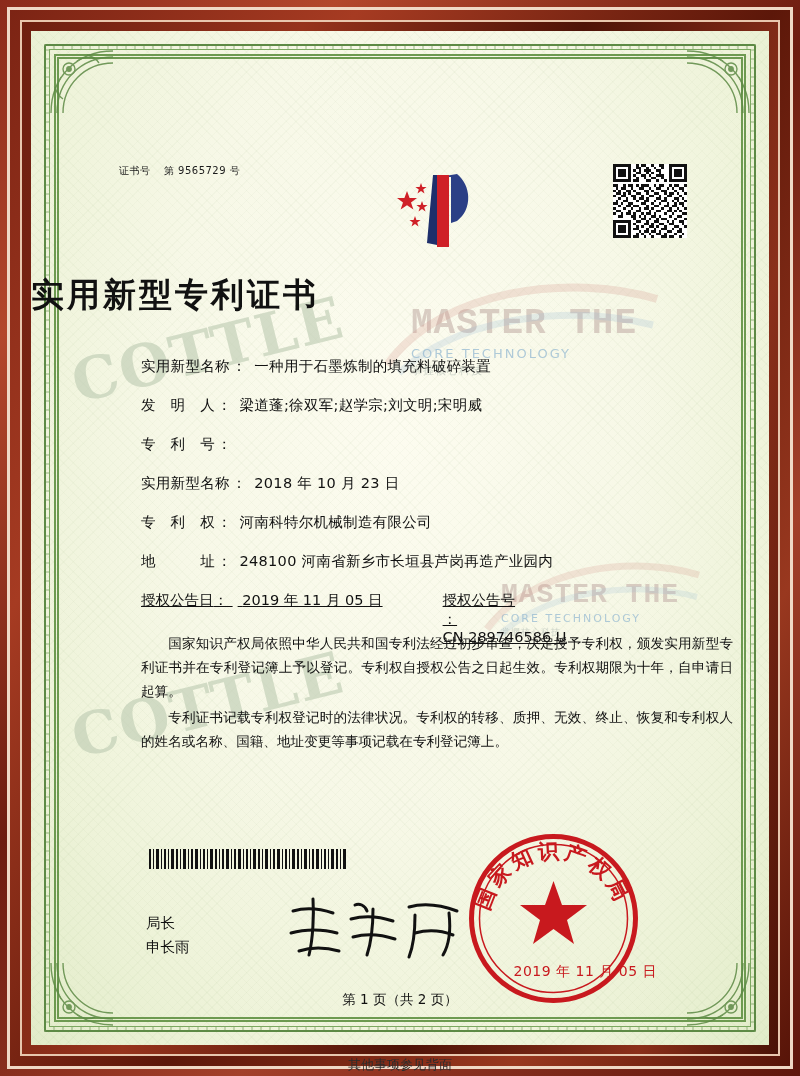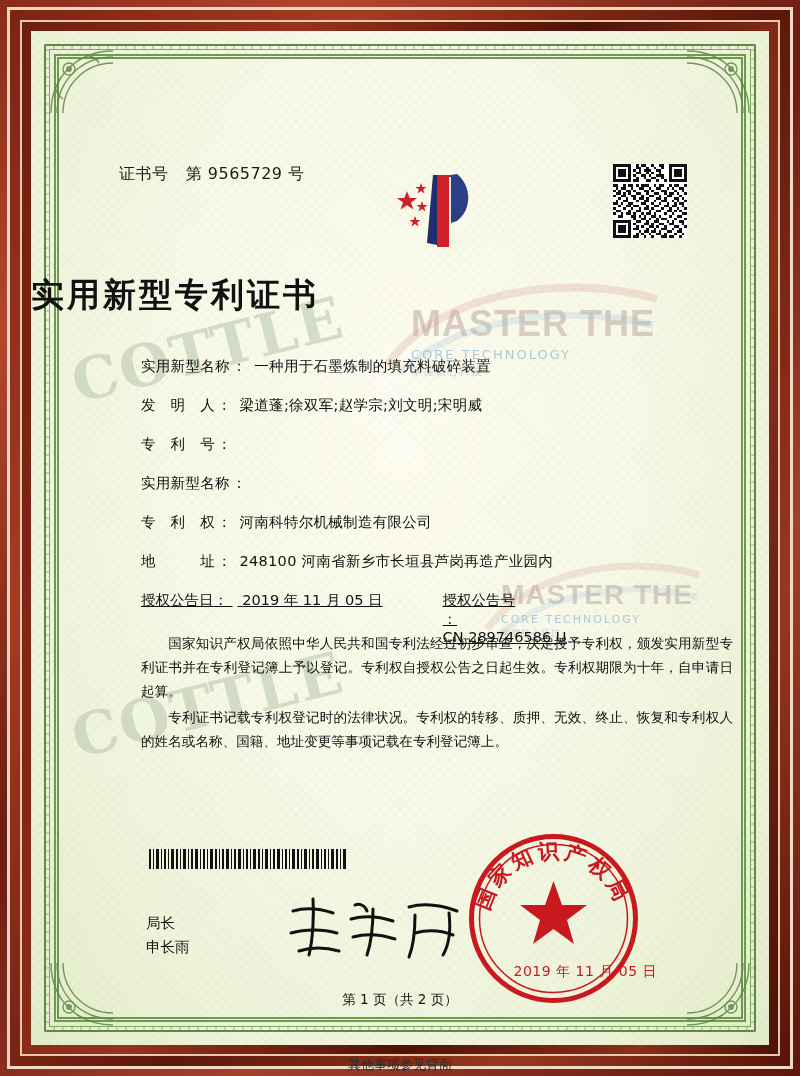--- a/index.html
+++ b/index.html
@@ -123,21 +123,21 @@
     font-weight: bold;
     color: rgba(190, 205, 180, 0.65);
     transform: rotate(-14deg);
     white-space: nowrap;
     letter-spacing: 2px;
   }
   .wm-master {
     white-space: nowrap;
   }
   .wm-master .m1 {
-    font-family: Liberation Sans, sans-serif;
+    font-family: Liberation Mono, monospace;
     font-weight: bold;
     color: rgba(205, 190, 180, 0.75);
     letter-spacing: 1px;
   }
   .wm-master .m2 {
     font-family: "DejaVu Sans", sans-serif;
     color: rgba(150, 185, 210, 0.75);
     letter-spacing: 2px;
   }
   .wm-master .m3 {
@@ -152,21 +152,21 @@
   .content {
     position: absolute;
     inset: 0;
     z-index: 5;
   }
   .cert-no {
     position: absolute;
     left: 88px;
     top: 133px;
     font-family: "DejaVu Sans", "Liberation Sans", sans-serif;
-    font-size: 16px;
+    font-size: 10px;
     color: #1a1a1a;
     letter-spacing: .5px;
   }
   .logo {
     position: absolute;
     left: 360px;
     top: 140px;
     width: 96px;
     height: 80px;
   }
@@ -634,20 +634,21 @@
            <span class="f-colon">：</span>
            <span class="f-value">梁道蓬;徐双军;赵学宗;刘文明;宋明威</span>
          </div>
          <div class="field">
            <span class="f-label">专　利　号</span>
            <span class="f-colon">：</span>
          </div>
          <div class="field">
            <span class="f-label">实用新型名称</span>
            <span class="f-colon">：</span>
+           <span class="f-value">2018 年 10 月 23 日</span>
          </div>
          <div class="field">
            <span class="f-label">专　利　权</span>
            <span class="f-colon">：</span>
            <span class="f-value">河南科特尔机械制造有限公司</span>
          </div>
          <div class="field">
            <span class="f-label">地　　　址</span>
            <span class="f-colon">：</span>
            <span class="f-value">248100 河南省新乡市长垣县芦岗再造产业园内</span>

